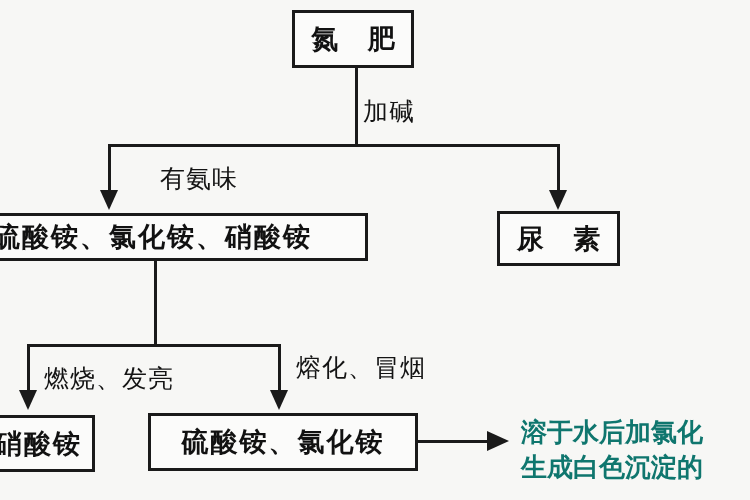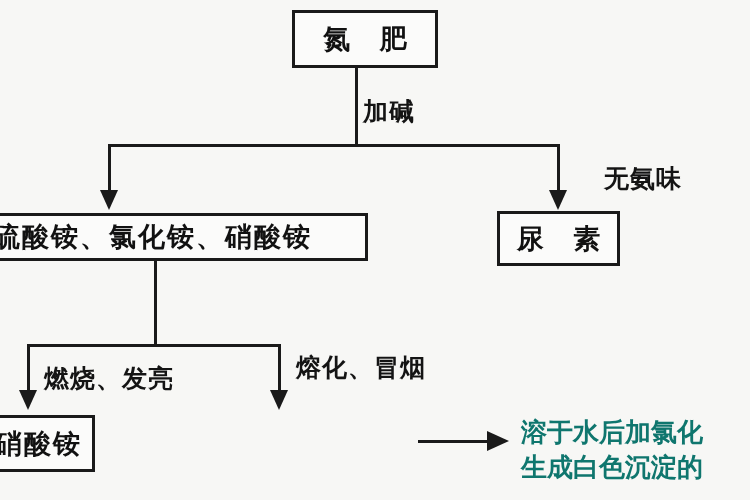--- a/index.html
+++ b/index.html
@@ -27,21 +27,21 @@
     font-size: 27px;
     font-weight: 700;
     letter-spacing: 2px;
     color: #111111;
     white-space: nowrap;
   }
   .box.wide-letter { letter-spacing: 10px; text-indent: 10px; }
   .label {
     position: absolute;
     font-size: 25px;
-    font-weight: 700;
+    font-weight: 400;
     color: #141414;
     white-space: nowrap;
     letter-spacing: 1px;
   }
   .vline {
     position: absolute;
     width: 3px;
     background: #1a1a1a;
   }
   .hline {
@@ -73,35 +73,35 @@
     color: #0f766e;
     white-space: nowrap;
     letter-spacing: 0px;
   }
 </style>
 </head>
 <body>
 
 <div id="canvas">
 
-  <div class="box wide-letter" style="left:292px; top:10px; width:146px; height:58px;">
+  <div class="box wide-letter" style="left:292px; top:10px; width:122px; height:58px;">
     <span>氮  肥</span>
   </div>
 
   <div class="vline" style="left:355px; top:68px; width:3px; height:78px;"></div>
   <div class="label" style="left:363px; top:95px;">加碱</div>
 
   <div class="hline" style="left:108px; top:144px; width:452px; height:3px;"></div>
 
   <div class="vline" style="left:108px; top:144px; width:3px; height:50px;"></div>
   <div class="arrow-down" style="left:100px; top:190px;"></div>
+  <div class="label" style="left:160px; top:162px;">有氨味</div>
 
   <div class="vline" style="left:557px; top:144px; width:3px; height:50px;"></div>
   <div class="arrow-down" style="left:549px; top:190px;"></div>
-  <div class="label" style="left:604px; top:162px;">无氨味</div>
 
   <div class="box" style="left:-18px; top:213px; width:386px; height:48px; justify-content:flex-start; padding-left:8px;">
     <span>硫酸铵、氯化铵、硝酸铵</span>
   </div>
 
   <div class="box wide-letter" style="left:497px; top:211px; width:123px; height:55px;">
     <span>尿  素</span>
   </div>
 
   <div class="vline" style="left:154px; top:261px; width:3px; height:84px;"></div>
@@ -113,20 +113,23 @@
   <div class="label" style="left:44px; top:362px;">燃烧、发亮</div>
 
   <div class="vline" style="left:278px; top:344px; width:3px; height:50px;"></div>
   <div class="arrow-down" style="left:270px; top:390px;"></div>
   <div class="label" style="left:296px; top:351px;">熔化、冒烟</div>
 
   <div class="box" style="left:-38px; top:415px; width:133px; height:57px; justify-content:flex-end; padding-right:10px;">
     <span>硝酸铵</span>
   </div>
 
+  <div class="box" style="left:148px; top:413px; width:270px; height:58px;">
+    <span>硫酸铵、氯化铵</span>
+  </div>
 
   <div class="hline" style="left:418px; top:440px; width:72px; height:3px;"></div>
   <div class="arrow-right" style="left:487px; top:431px;"></div>
 
   <div class="note" style="left:521px; top:416px;">溶于水后加氯化</div>
   <div class="note" style="left:521px; top:451px;">生成白色沉淀的</div>
 
 </div>
 
 </body></html>

